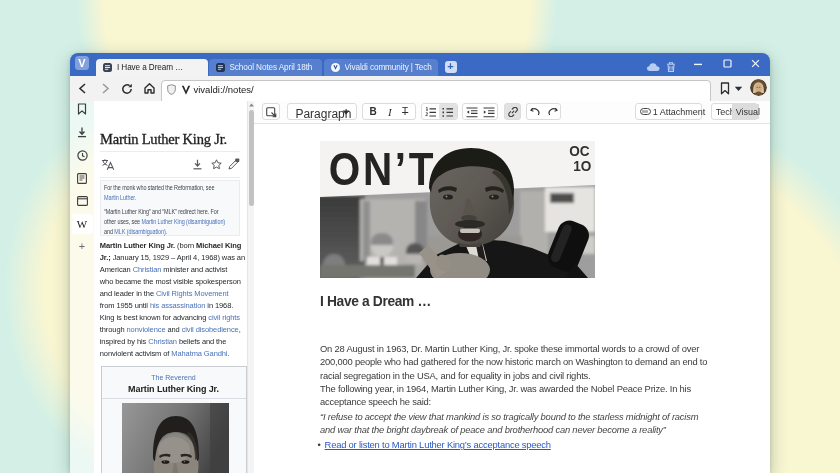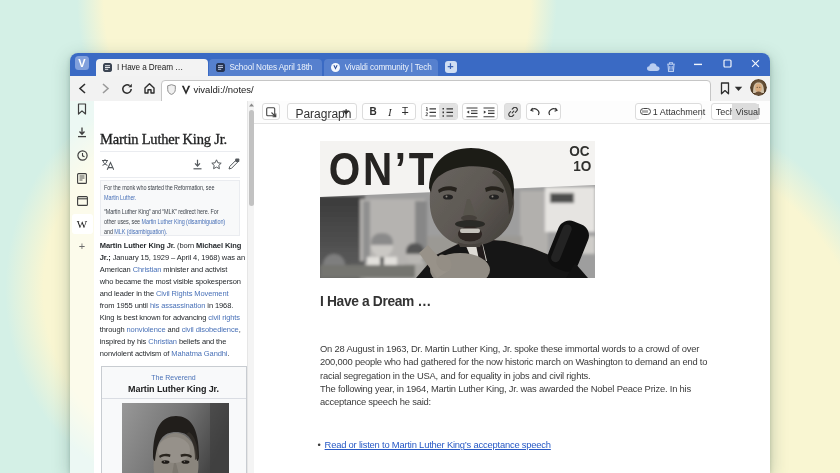--- a/index.html
+++ b/index.html
@@ -401,17 +401,18 @@
           </g>
           <g transform="rotate(22 248 106)">
               <rect x="232" y="80" width="32" height="50" rx="12" fill="#0f0f0f"></rect>
               <rect x="236" y="85" width="9" height="40" rx="4.5" fill="#232323"></rect>
             </g>
           <path d="M255 122 L268 137 L246 137 Z" fill="#121212"></path>
         </svg>
         <h2 class="nh">I Have a Dream …</h2>
         <div class="ntext" style="top:218px">On 28 August in 1963, Dr. Martin Luther King, Jr. spoke these immortal words to a crowd of over<br>200,000 people who had gathered for the now historic march on Washington to demand an end to<br>racial segregation in the USA, and for equality in jobs and civil rights.</div>
         <div class="ntext" style="top:257.5px">The following year, in 1964, Martin Luther King, Jr. was awarded the Nobel Peace Prize. In his<br>acceptance speech he said:</div>
+        <div class="ntext" style="top:285.7px; font-style:italic; color:#454545">“I refuse to accept the view that mankind is so tragically bound to the starless midnight of racism<br>and war that the bright daybreak of peace and brotherhood can never become a reality”</div>
         <div class="ntext" style="top:314.3px; left:54px;"><span style="color:#3b3b3b; margin-left:9.5px">•</span><a style="color:#2759c5; margin-left:4px; text-decoration:underline">Read or listen to Martin Luther King’s acceptance speech</a></div>
       </div>
     </div>
   </div>
 </div>
 
 </body></html>

